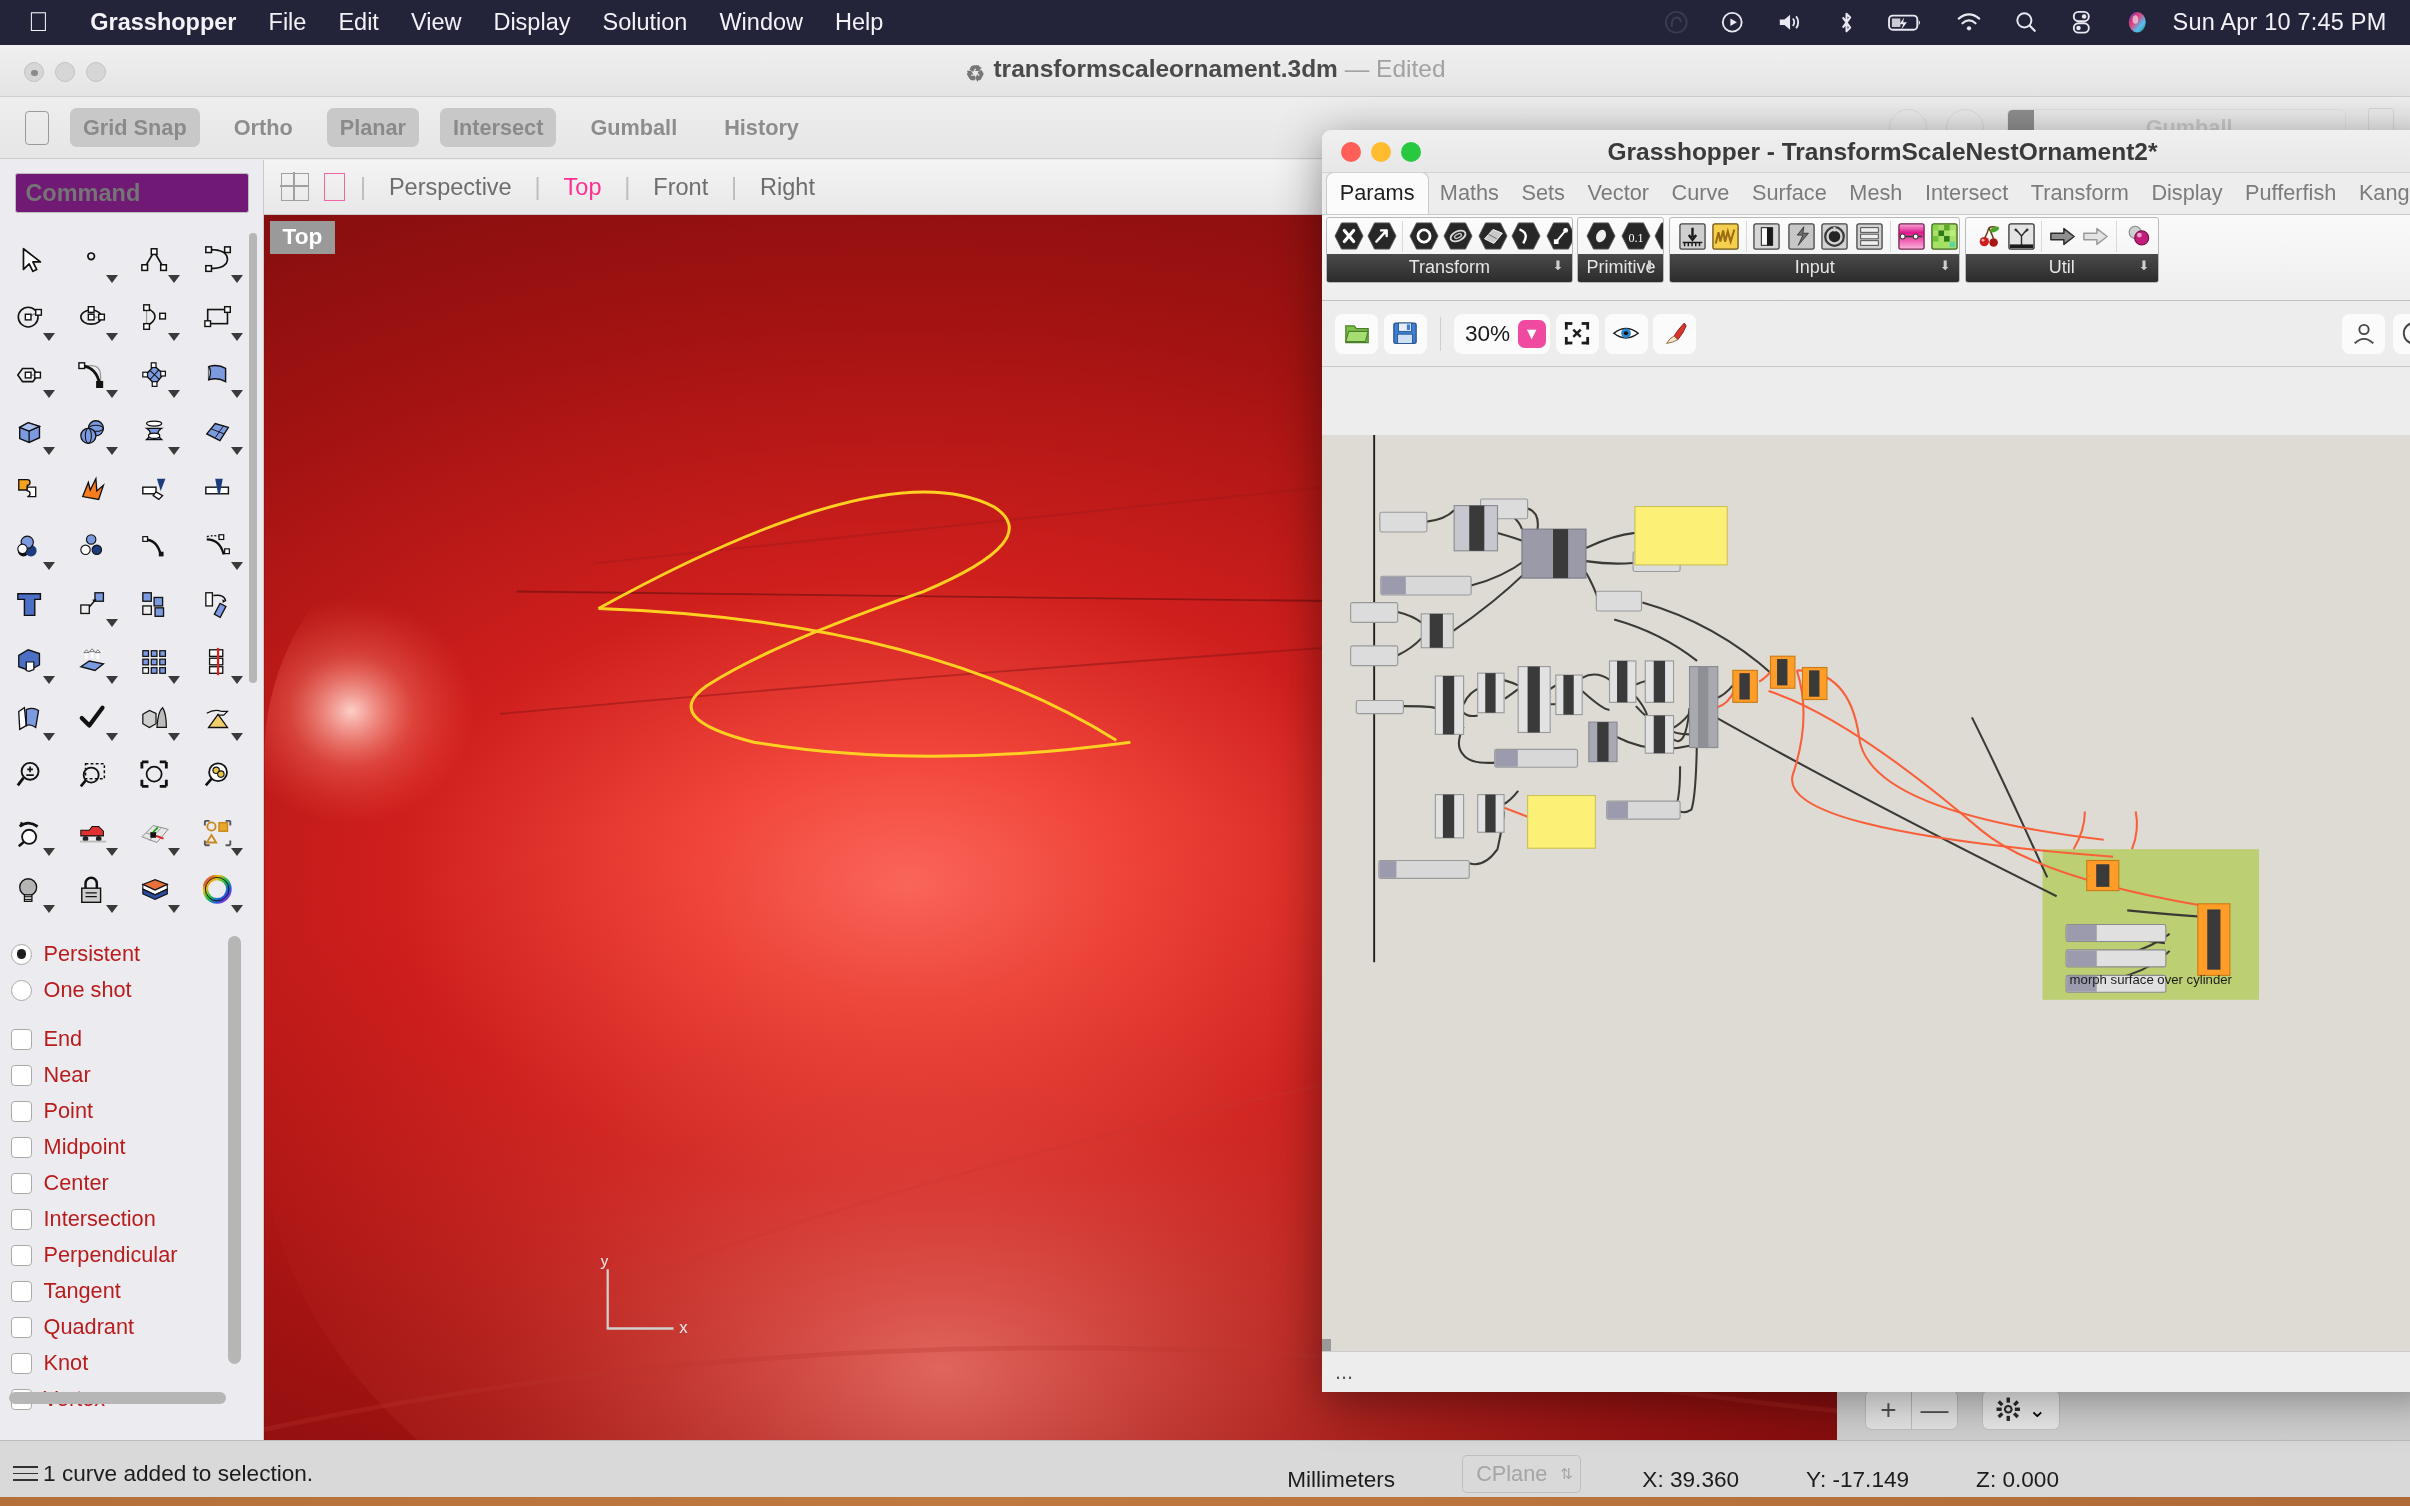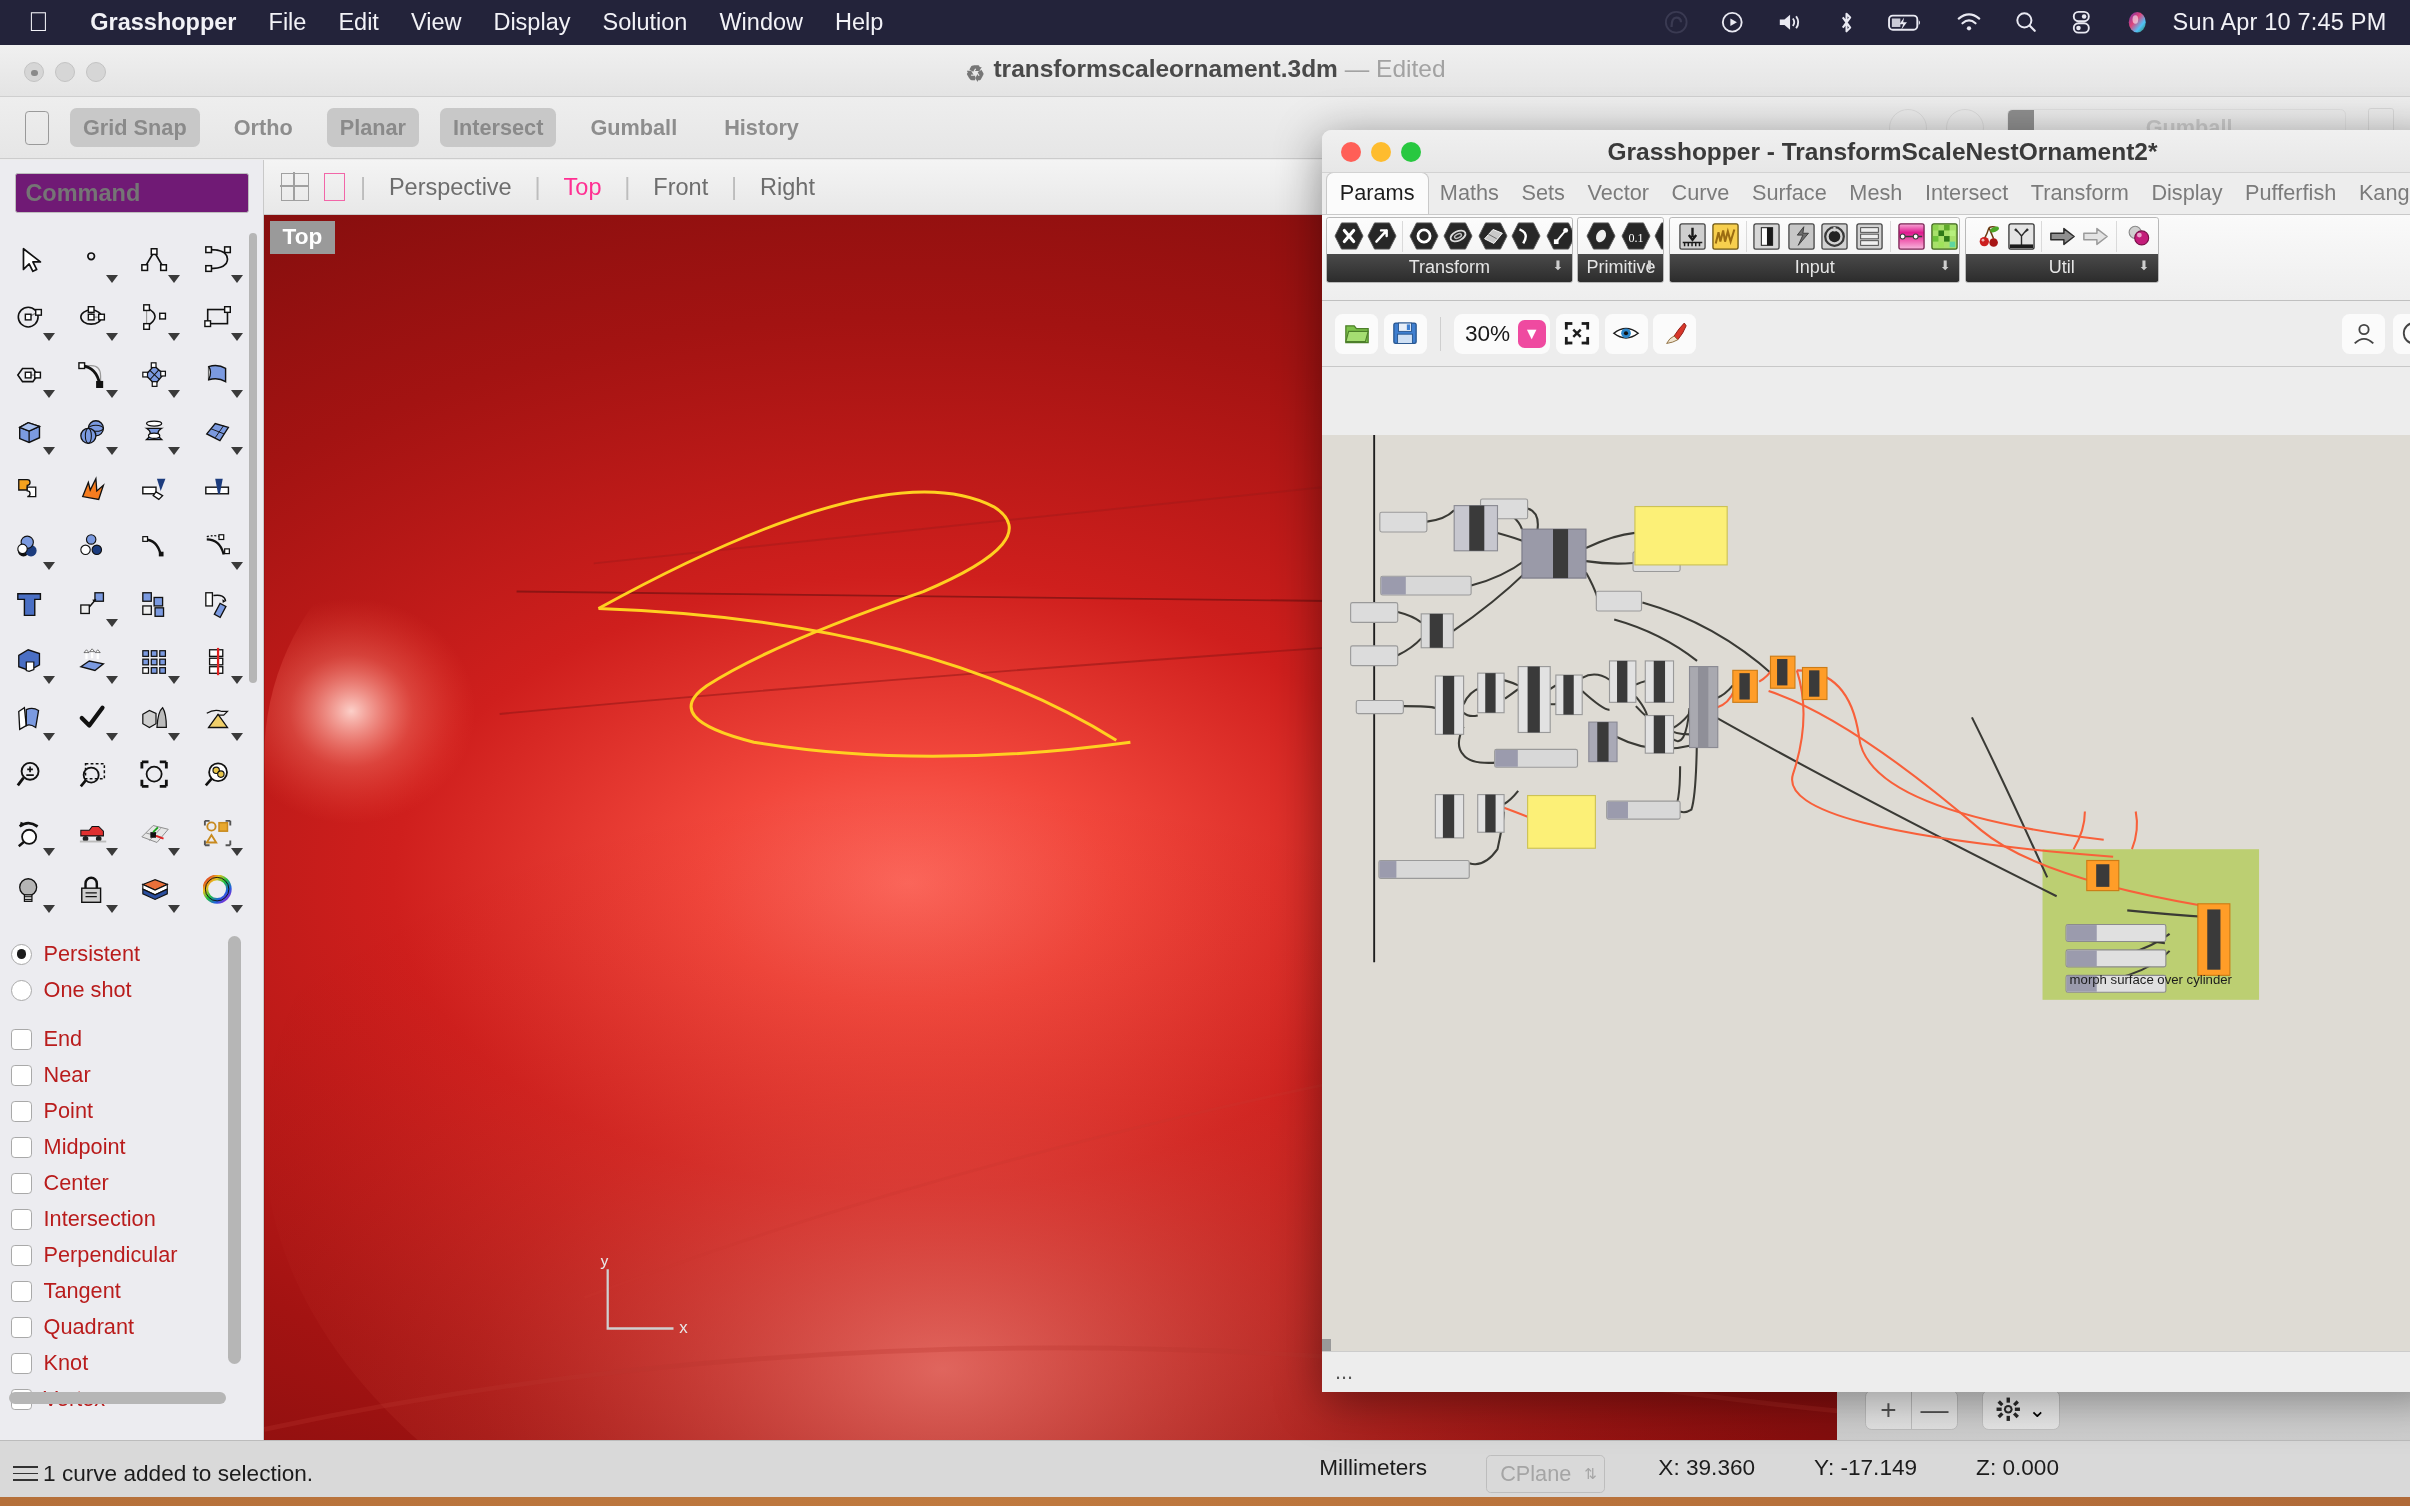--- a/index.html
+++ b/index.html
@@ -146,21 +146,21 @@
 
   #statusbar {
     position:absolute; left:0; bottom: 0; width: 2411px; height: 66px;
     background: #d9d9d9; display:flex; align-items:center;
     border-top: 0.9px solid #bcbcbc;
   }
   #status-left { display:flex; align-items:center; padding-left: 13px; }
   .hamburger { width: 24.5px; margin-right: 5.6px; }
   .hamburger span { display:block; height:1.9px; background:#333; margin: 4.7px 0; }
   #status-msg { font-size: 22.6px; color:#1c1c1c; white-space:nowrap;}
-  #status-right { margin-left: auto; display:flex; align-items:flex-start; padding-right: 301px; gap: 8px; }
+  #status-right { margin-left: auto; display:flex; align-items:flex-end; padding-right: 301px; gap: 16px; }
   .st-item { font-size: 22.6px; color:#1c1c1c; margin-right: 51px; white-space:nowrap;}
   .cplane-select {
     display:flex; align-items:center; border:0.9px solid #bdbdbd; border-radius:4.7px;
     height: 38px; padding: 0 7.5px 0 13px; margin-right: 45px; color:#a5a5a5; font-size:21.7px;
   }
   .cplane-select .chev { margin-left: 13px; font-size: 15px; line-height: 1; }
   #status-bottomstripe { position:absolute; left:0; bottom:0; width: 2411px; height: 9.4px;
     background: linear-gradient(90deg,#b5703a,#c07a3f 40%, #b06a38); }
 
   

